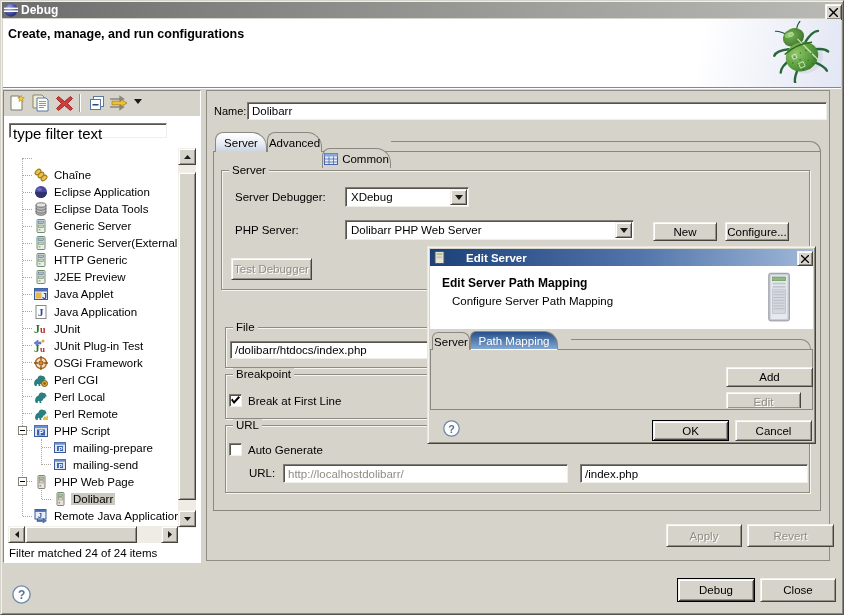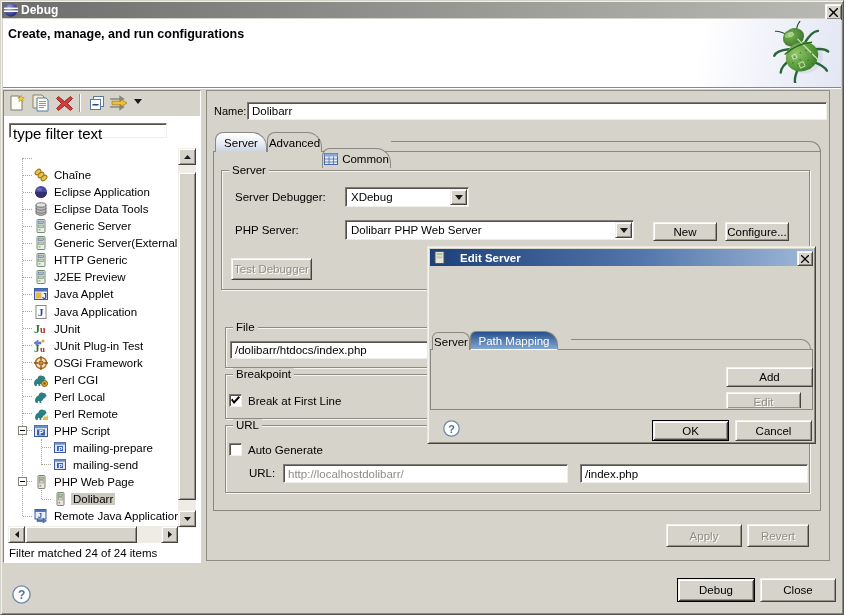--- a/index.html
+++ b/index.html
@@ -467,46 +467,61 @@
 <div class="abs group" style="left:225px;top:425px;width:585px;height:68px">
     <span class="glabel">URL</span>
   </div>
 <div class="abs cb" style="left:229px;top:443px"></div>
 <div class="abs lbl" style="left:248px;top:442px;height:16px">Auto Generate</div>
 <div class="abs lbl" style="left:249px;top:464px;height:17px">URL:</div>
 <div class="abs sunk txt" style="left:283px;top:464px;width:285px;height:19px;color:#8e8c84">http://localhostdolibarr/</div>
 <div class="abs sunk txt" style="left:580px;top:464px;width:228px;height:19px">/index.php</div>
 
 <div class="abs btn dis" style="left:666px;top:524px;width:76px;height:23px">Apply</div>
-<div class="abs btn dis" style="left:747px;top:524px;width:62px;height:23px">Revert</div>
+<div class="abs btn dis" style="left:747px;top:524px;width:87px;height:23px">Revert</div>
 
 <div class="abs" style="left:12px;top:585px"><svg width="19" height="19" viewBox="0 0 19 19">
       <circle cx="9.5" cy="9.5" r="8.6" fill="#fdfdfb" stroke="#7188ae" stroke-width="1.4"></circle>
       <text x="6" y="14" font-size="12" font-weight="bold" fill="#54719e" font-family="Liberation Sans">?</text>
     </svg></div>
 <div class="abs btn def" style="left:677px;top:578px;width:78px;height:24px">Debug</div>
 <div class="abs btn" style="left:760px;top:578px;width:76px;height:24px">Close</div>
 
 <div class="abs" id="dlg" style="left:427px;top:246px;width:389px;height:198px;background:#d6d3ca;
  border:1px solid;border-color:#e9e7e0 #45433c #45433c #e9e7e0;
  box-shadow:inset 1px 1px 0 #f4f2ec, inset -1px -1px 0 #8a887f;box-sizing:border-box;z-index:50">
  <div class="abs" style="left:2px;top:2px;width:383px;height:17px;
   background:linear-gradient(90deg,#1c4079,#5276ab 55%,#a0b8d8);display:flex;align-items:center">
   <svg width="11" height="13" viewBox="0 0 11 13" style="margin-left:4px">
         <rect x="1" y="0.5" width="9" height="12" rx="1" fill="#e7e4da" stroke="#55534c"></rect>
         <rect x="2.5" y="2" width="6" height="2.2" fill="#a8c89a"></rect>
         <rect x="2.5" y="5.2" width="6" height="2.2" fill="#cac6ba"></rect>
       </svg>
-  <span style="color:#fff;font-weight:bold;font-size:11.5px;margin-left:15px">Edit Server</span>
+  <span style="color:#fff;font-weight:bold;font-size:11.5px;margin-left:21px">Edit Server</span>
  </div>
  <div class="abs closebtn" style="left:369px;top:4px;width:14px;height:13px">
       <svg width="8" height="8" viewBox="0 0 9 9">
         <path d="M1 0l3.5 3.5L8 0h1v1L5.5 4.5 9 8v1H8L4.5 5.5 1 9H0V8l3.5-3.5L0 1V0z" fill="#000"></path>
       </svg>
     </div>
+ <div class="abs" style="left:2px;top:19px;width:383px;height:63px;background:#fff">
+  <div class="abs" style="left:12px;top:10px;font-weight:bold;font-size:12px">Edit Server Path Mapping</div>
+  <div class="abs" style="left:22px;top:29px;font-size:11.5px">Configure Server Path Mapping</div>
+  <div class="abs" style="left:336px;top:6px"><svg width="28" height="52" viewBox="0 0 30 55">
+          <rect x="3" y="1" width="22" height="51" rx="2" fill="#c8ccd4" stroke="#8a8e96"></rect>
+          <rect x="5" y="3" width="18" height="47" rx="1" fill="#e6e9ee"></rect>
+          <rect x="7" y="5" width="14" height="4" fill="#8fba7e" stroke="#5f8a50" stroke-width="0.6"></rect>
+          <rect x="7" y="11" width="14" height="2" fill="#c2c7cf"></rect>
+          <rect x="7" y="14.5" width="14" height="2" fill="#c2c7cf"></rect>
+          <rect x="7" y="18" width="14" height="26" fill="#d4d8df" stroke="#b0b4bc" stroke-width="0.6"></rect>
+          <g stroke="#b8bcc4" stroke-width="1">
+            <path d="M8 21h12M8 24h12M8 27h12M8 30h12M8 33h12M8 36h12M8 39h12"></path>
+          </g>
+        </svg></div>
+ </div>
 
  <div class="abs" style="left:143px;top:92px;width:240px;height:10px;border:1px solid #8a8880;border-bottom:none;border-left:none;border-top-right-radius:10px;box-sizing:border-box"></div>
  <div class="abs" style="left:2px;top:102px;width:383px;height:61px;border:1px solid #8a8880;box-sizing:border-box"></div>
  <div class="abs tab" style="left:4px;top:85px;width:38px;height:18px;border-radius:6px 8px 0 0">Server</div>
  <div class="abs tab" style="left:42px;top:84px;width:88px;height:19px;border-radius:6px 14px 0 0;
   background:linear-gradient(#26508c,#82a8d2);color:#fff;border-bottom:1px solid #fff">Path Mapping</div>
 
  <div class="abs btn" style="left:298px;top:120px;width:87px;height:20px">Add</div>
  <div class="abs btn dis" style="left:298px;top:145px;width:75px;height:16px;align-items:flex-start;padding-top:3px;border-bottom:none">Edit</div>
  <div class="abs" style="left:15px;top:173px"><svg width="17" height="17" viewBox="0 0 19 19">

